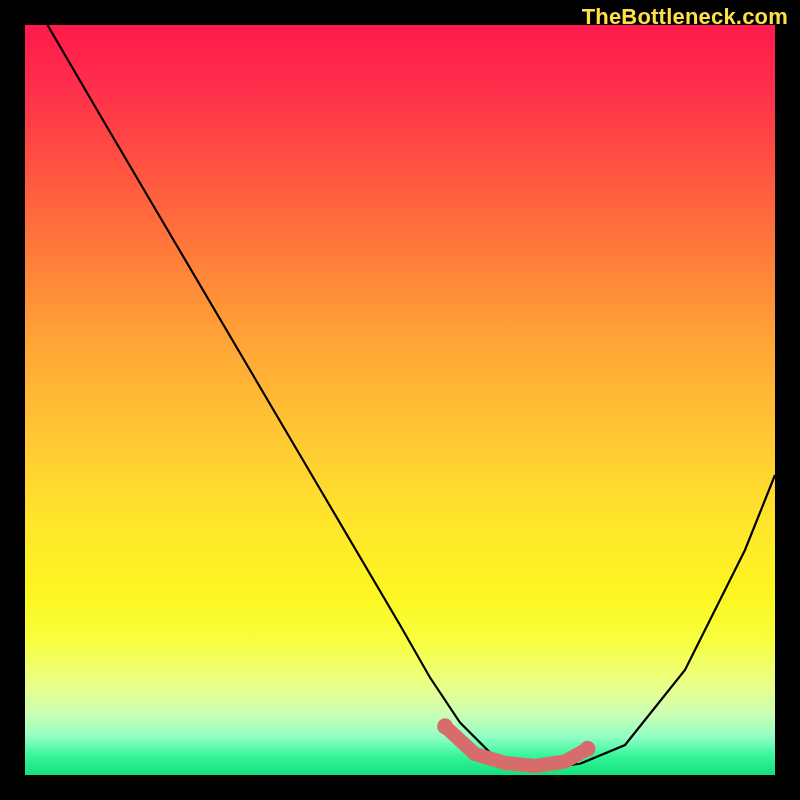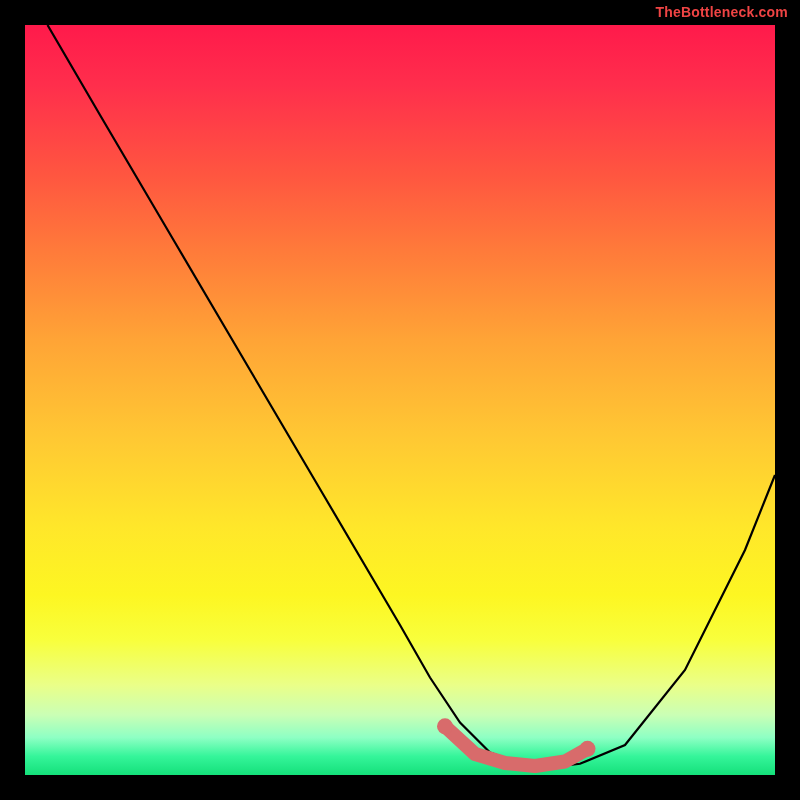--- a/index.html
+++ b/index.html
@@ -14,22 +14,22 @@
   .frame {
     position: relative;
     width: 800px;
     height: 800px;
     background: #000;
   }
   .watermark {
     position: absolute;
     top: 4px;
     right: 12px;
-    color: #ef4444;
-    font-size: 14px;
+    color: #fde047;
+    font-size: 22px;
     font-weight: 600;
     letter-spacing: 0.2px;
     z-index: 10;
   }
   .plot {
     position: absolute;
     left: 25px;
     top: 25px;
     width: 750px;
     height: 750px;

